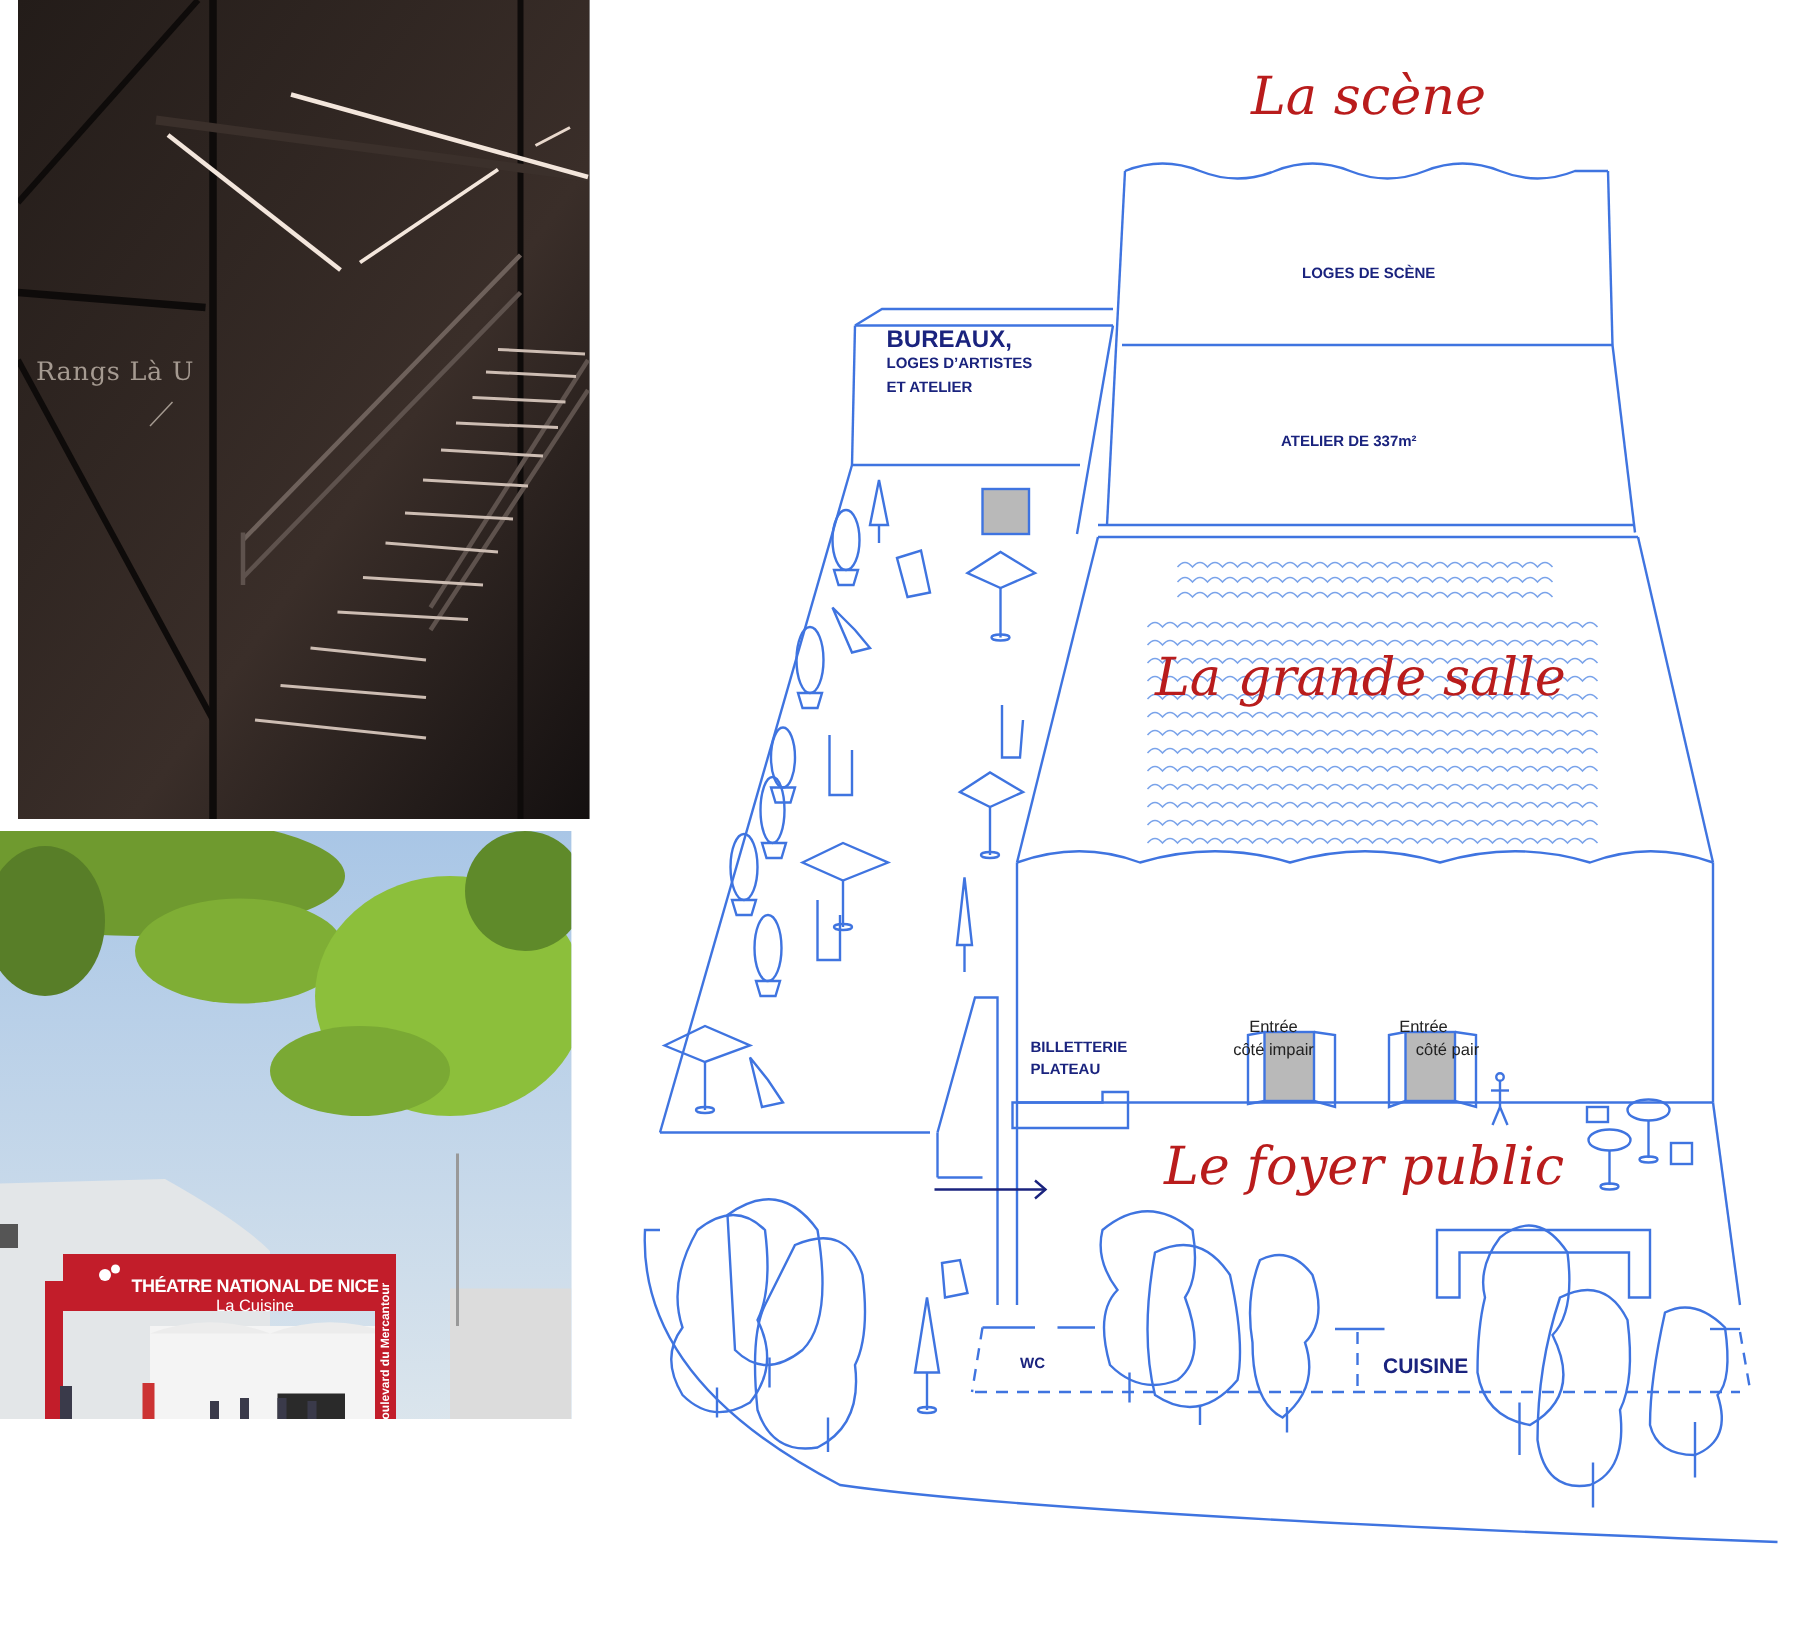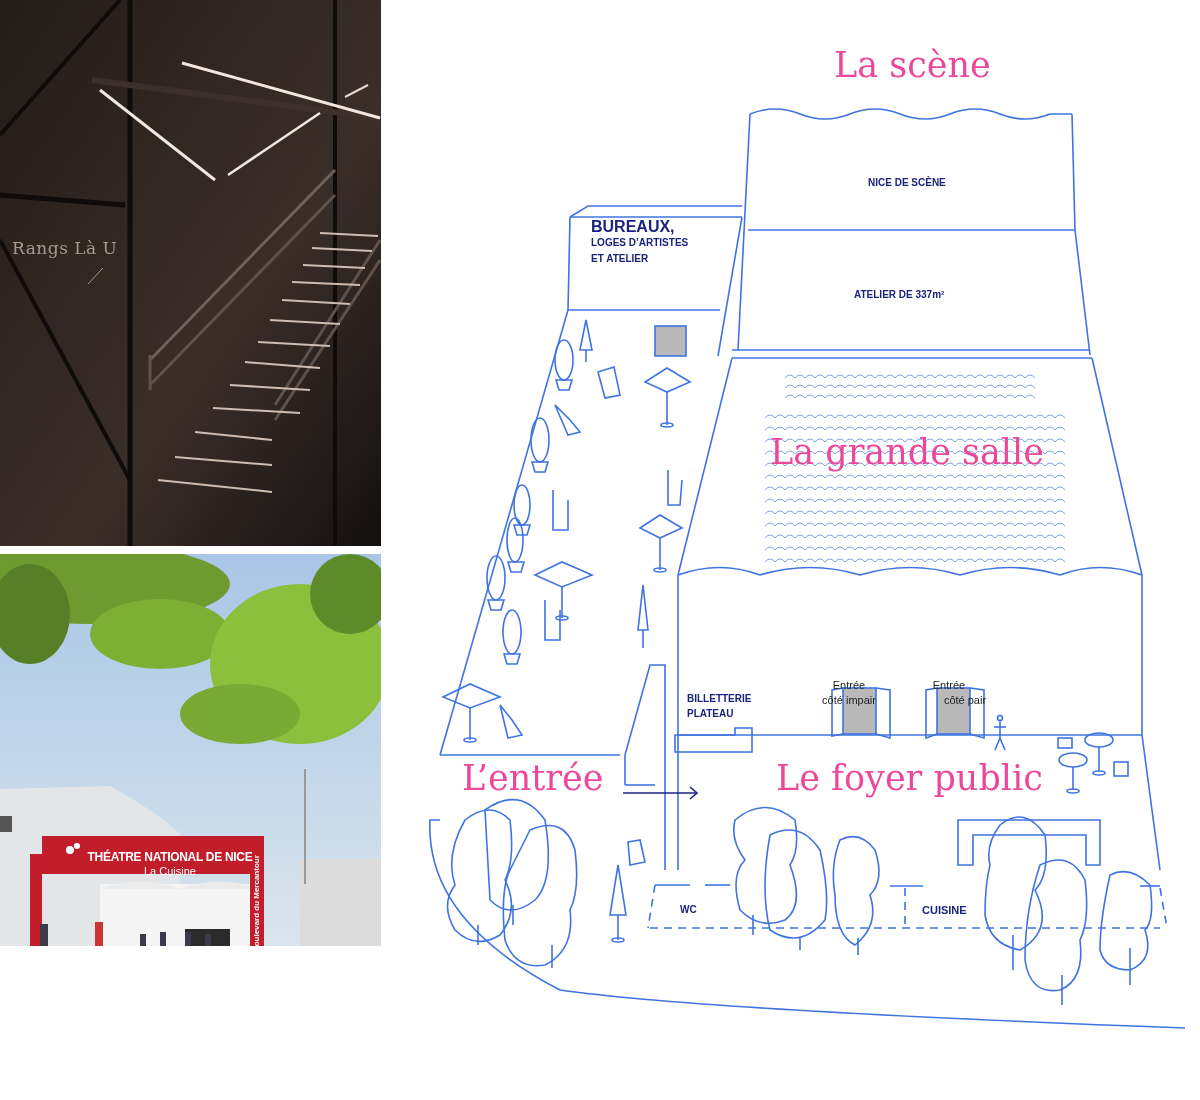--- a/index.html
+++ b/index.html
@@ -1,26 +1,26 @@
 <!DOCTYPE html>
 <html><head>
 <meta charset="utf-8">
 <style>
   html, body { margin:0; padding:0; background:#ffffff; }
   body { width:1200px; height:1100px; position:relative; overflow:hidden; font-family:"Liberation Sans", sans-serif; }
   .photo { position:absolute; left:0; width:381px; overflow:hidden; }
-  #photo-stairs { top:0; height:546px; background:#1c1715; }
+  #photo-stairs { top:0; height:546px; background:#1c1715;margin-left:12px; }
   #photo-entrance { top:554px; height:392px; background:#cfe0ef; }
   .photo svg { position:absolute; left:0; top:0; }
   .stair-caption { position:absolute; left:12px; top:238px; color:#a59a91; font-family:"DejaVu Serif", serif; font-size:17px; letter-spacing:0.5px; }
   .sign-title { position:absolute; left:80px; top:850px; width:180px; text-align:center; color:#ffffff; font-weight:bold; font-size:12px; letter-spacing:-0.3px; }
   .sign-sub { position:absolute; left:80px; top:866px; width:180px; text-align:center; color:#ffffff; font-size:11px; }
   .sign-side { position:absolute; left:240px; top:935px; color:#fff; font-size:8px; font-weight:bold; transform:rotate(-90deg); transform-origin:left top; white-space:nowrap; }
   #plan { position:absolute; left:384px; top:0; width:816px; height:1100px; }
-  .serif-title { position:absolute; font-family:"DejaVu Serif", serif; color:#ec4899; white-space:nowrap; }
+  .serif-title { position:absolute; font-family:"DejaVu Serif", serif; color:#b91c1c; white-space:nowrap;font-style:italic; }
   .lbl { position:absolute; color:#1a237e; font-weight:bold; font-size:11px; line-height:14px; white-space:nowrap; }
   .lbl-light { position:absolute; color:#222; font-size:11px; line-height:14px; text-align:center; white-space:nowrap;margin-top:35px; }
 </style>
 </head>
 <body>
 
 <div class="photo" id="photo-stairs">
   <svg width="381" height="546">
     <defs>
       <linearGradient id="wallg" x1="0" y1="0" x2="1" y2="1">
@@ -303,29 +303,28 @@
     </g>
 
     <g stroke="#1a237e" stroke-width="1.6">
       <line x1="623" y1="793" x2="697" y2="793"></line>
       <path d="M690 787 L697 793 L690 799"></path>
     </g>
   </svg>
 
   <div class="serif-title" style="left:450px; top:45px; font-size:35px;">La scène</div>
   <div class="serif-title" style="left:386px; top:432px; font-size:35px;">La grande salle</div>
-  <div class="serif-title" style="left:78px; top:758px; font-size:35px;">L’entrée</div>
   <div class="serif-title" style="left:392px; top:758px; font-size:35px;">Le foyer public</div>
 
-  <div class="lbl" style="left:484px; top:176px; font-size:10px;">NICE DE SCÈNE</div>
+  <div class="lbl" style="left:484px; top:176px; font-size:10px;">LOGES DE SCÈNE</div>
   <div class="lbl" style="left:470px; top:288px; font-size:10px;">ATELIER DE 337m²</div>
   <div class="lbl" style="left:207px; top:220px; font-size:16px;">BUREAUX,</div>
   <div class="lbl" style="left:207px; top:236px; font-size:10px;">LOGES D’ARTISTES</div>
   <div class="lbl" style="left:207px; top:252px; font-size:10px;">ET ATELIER</div>
   <div class="lbl" style="left:303px; top:692px; font-size:10px;">BILLETTERIE</div>
   <div class="lbl" style="left:303px; top:707px; font-size:10px;">PLATEAU</div>
   <div class="lbl-light" style="left:430px; top:643px; width:70px;">Entrée</div>
   <div class="lbl-light" style="left:430px; top:658px; width:70px;">côté impair</div>
   <div class="lbl-light" style="left:535px; top:643px; width:60px;">Entrée</div>
   <div class="lbl-light" style="left:551px; top:658px; width:60px;">côté pair</div>
   <div class="lbl" style="left:296px; top:903px; font-size:10px;">WC</div>
-  <div class="lbl" style="left:538px; top:903px; font-size:11px;">CUISINE</div>
+  <div class="lbl" style="left:538px; top:903px; font-size:14px;">CUISINE</div>
 </div>
 
 </body></html>

